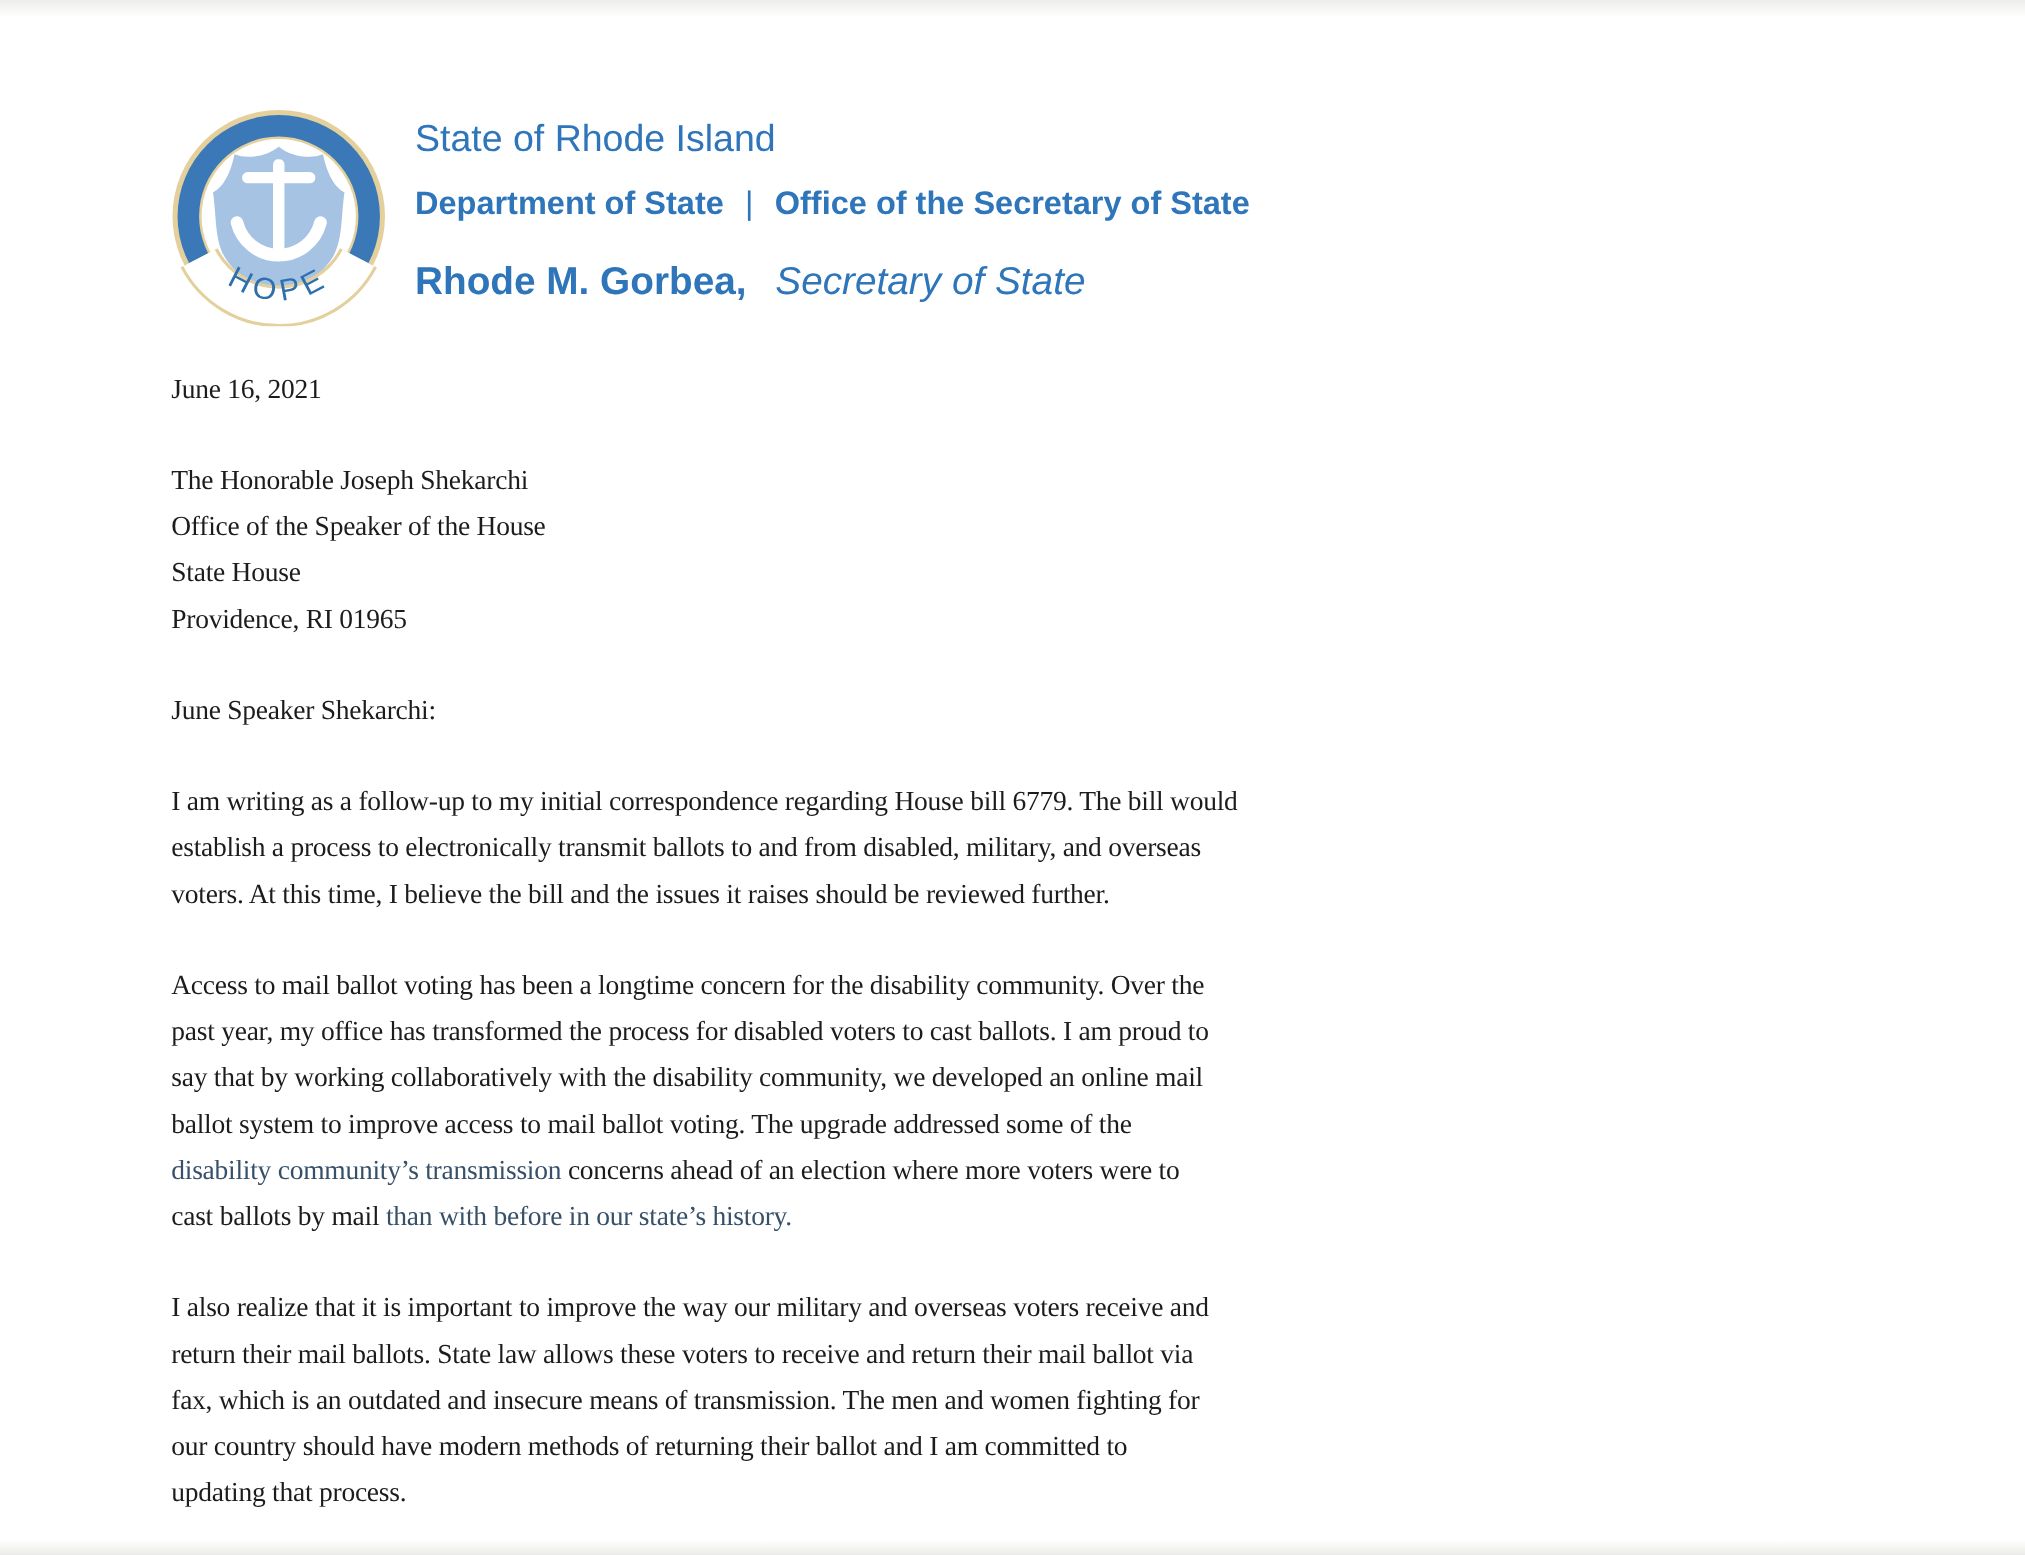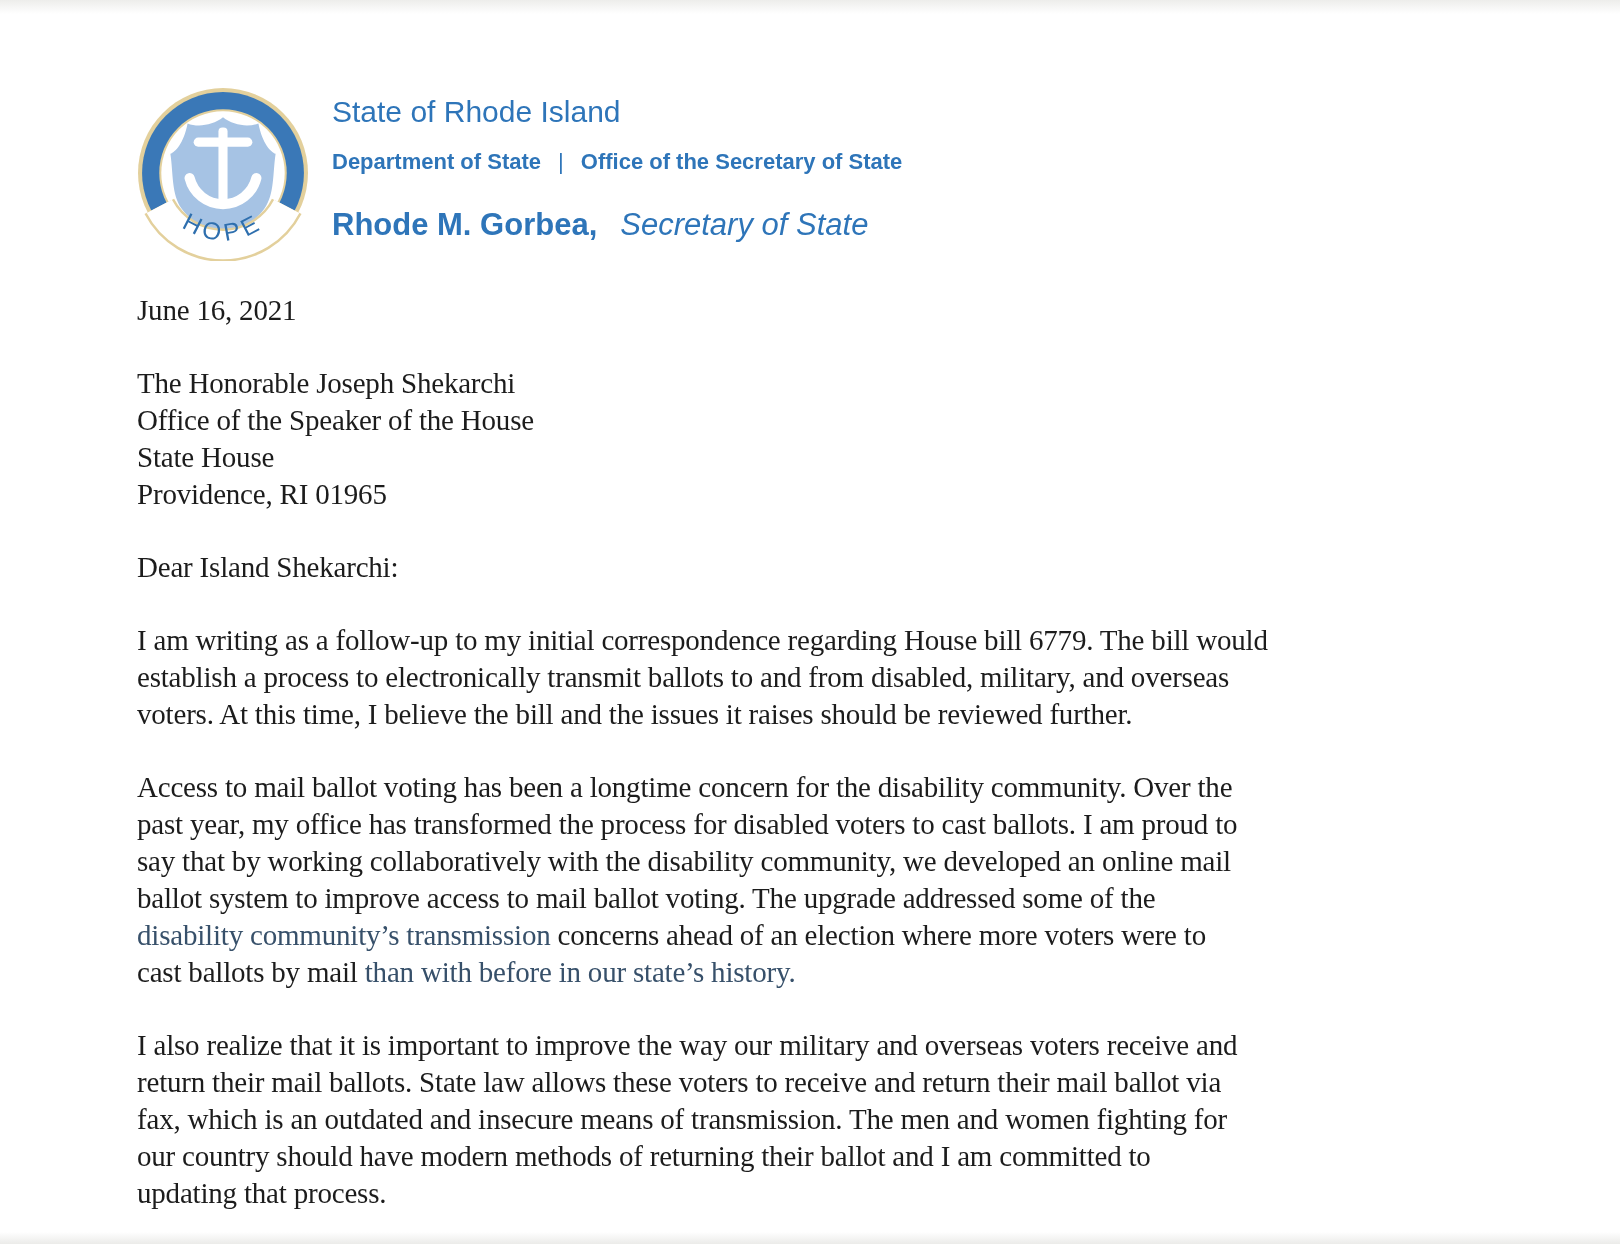--- a/index.html
+++ b/index.html
@@ -41,27 +41,27 @@
   .letterhead { display: flex; align-items: flex-start; }
   .seal-wrap { width: 172px; height: 176px; flex: none; }
   .seal-wrap svg { display: block; }
   .head-text {
     margin-left: 23px;
     padding-top: 10px;
     font-family: Liberation Sans, sans-serif;
     color: var(--header-blue);
   }
   .state-line { font-size: 30px; line-height: 34px; font-weight: 400; }
-  .dept-line  { margin-top: 14px; font-size: 22px; line-height: 38px; font-weight: 700; white-space: nowrap; }
+  .dept-line  { margin-top: 14px; font-size: 26px; line-height: 38px; font-weight: 700; white-space: nowrap; }
   .dept-sep   { font-weight: 400; padding: 0 17px; }
   .name-line  { margin-top: 26px; font-size: 31px; line-height: 35px; font-weight: 700; white-space: nowrap; }
   .name-title { font-weight: 400; font-style: italic; margin-left: 23px; }
 
   
-  .body-copy { color: var(--body-text); font-size: 29px; line-height: 37px; letter-spacing: -0.2px; }
+  .body-copy { color: var(--body-text); font-size: 22px; line-height: 37px; letter-spacing: -0.2px; }
   .block { margin: 36px 0 0 0; white-space: pre-line; }
   .block.date-block { margin-top: 31px; }
   .seg-default { color: var(--body-text); }
   .seg-accent  { color: var(--accent-text); }
 </style>
 </head>
 <body>
 
 <div class="edge-top"></div>
 
@@ -116,21 +116,21 @@
       </div>
     </div>
   </div>
 
   <div class="body-copy">
     <div class="block date-block">June 16, 2021</div>
     <div class="block">The Honorable Joseph Shekarchi
 Office of the Speaker of the House
 State House
 Providence, RI 01965</div>
-    <div class="block">Dear Island Shekarchi:</div>
+    <div class="block">June Speaker Shekarchi:</div>
     <div class="block"><span class="seg-default">I am writing as a follow-up to my initial correspondence regarding House bill 6779. The bill would
 establish a process to electronically transmit ballots to and from disabled, military, and overseas
 voters. At this time, I believe the bill and the issues it raises should be reviewed further.</span></div>
     <div class="block"><span class="seg-default">Access to mail ballot voting has been a longtime concern for the disability community. Over the
 past year, my office has transformed the process for disabled voters to cast ballots. I am proud to
 say that by working collaboratively with the disability community, we developed an online mail
 ballot system to improve access to mail ballot voting. The upgrade addressed some of the
 </span><span class="seg-accent">disability community’s transmission </span><span class="seg-default">concerns ahead of an election where more voters were to
 cast ballots by mail </span><span class="seg-accent">than with before in our state’s history.</span></div>
     <div class="block"><span class="seg-default">I also realize that it is important to improve the way our military and overseas voters receive and

